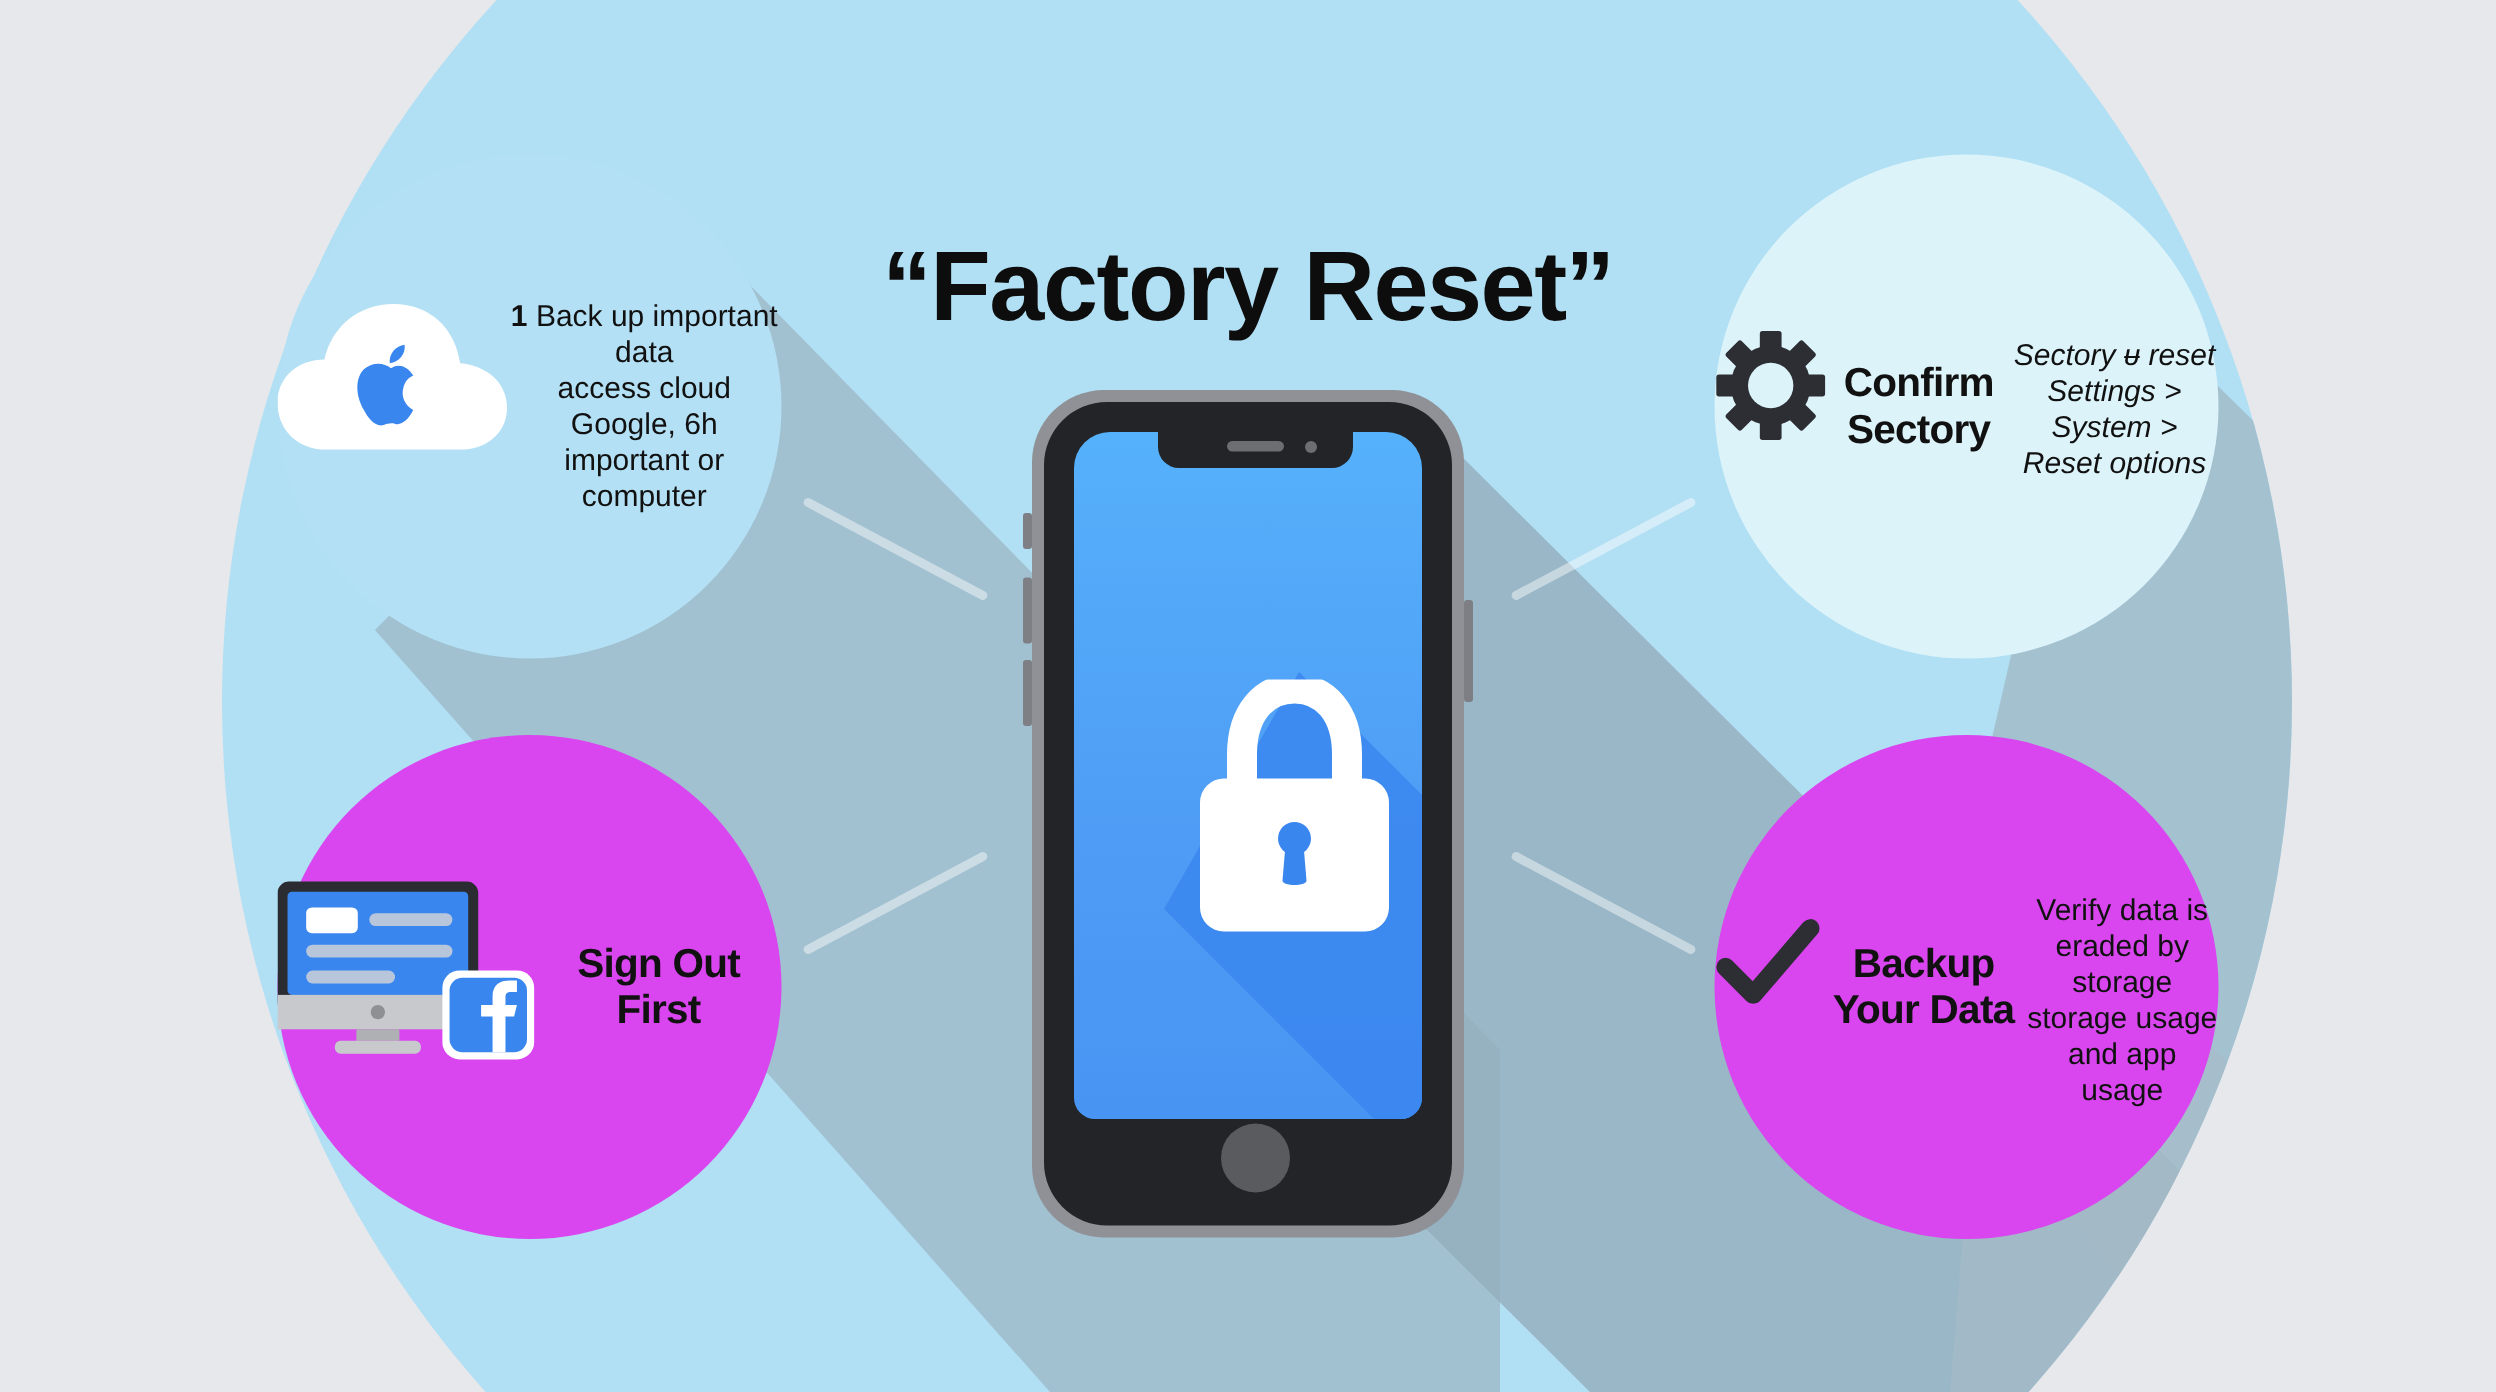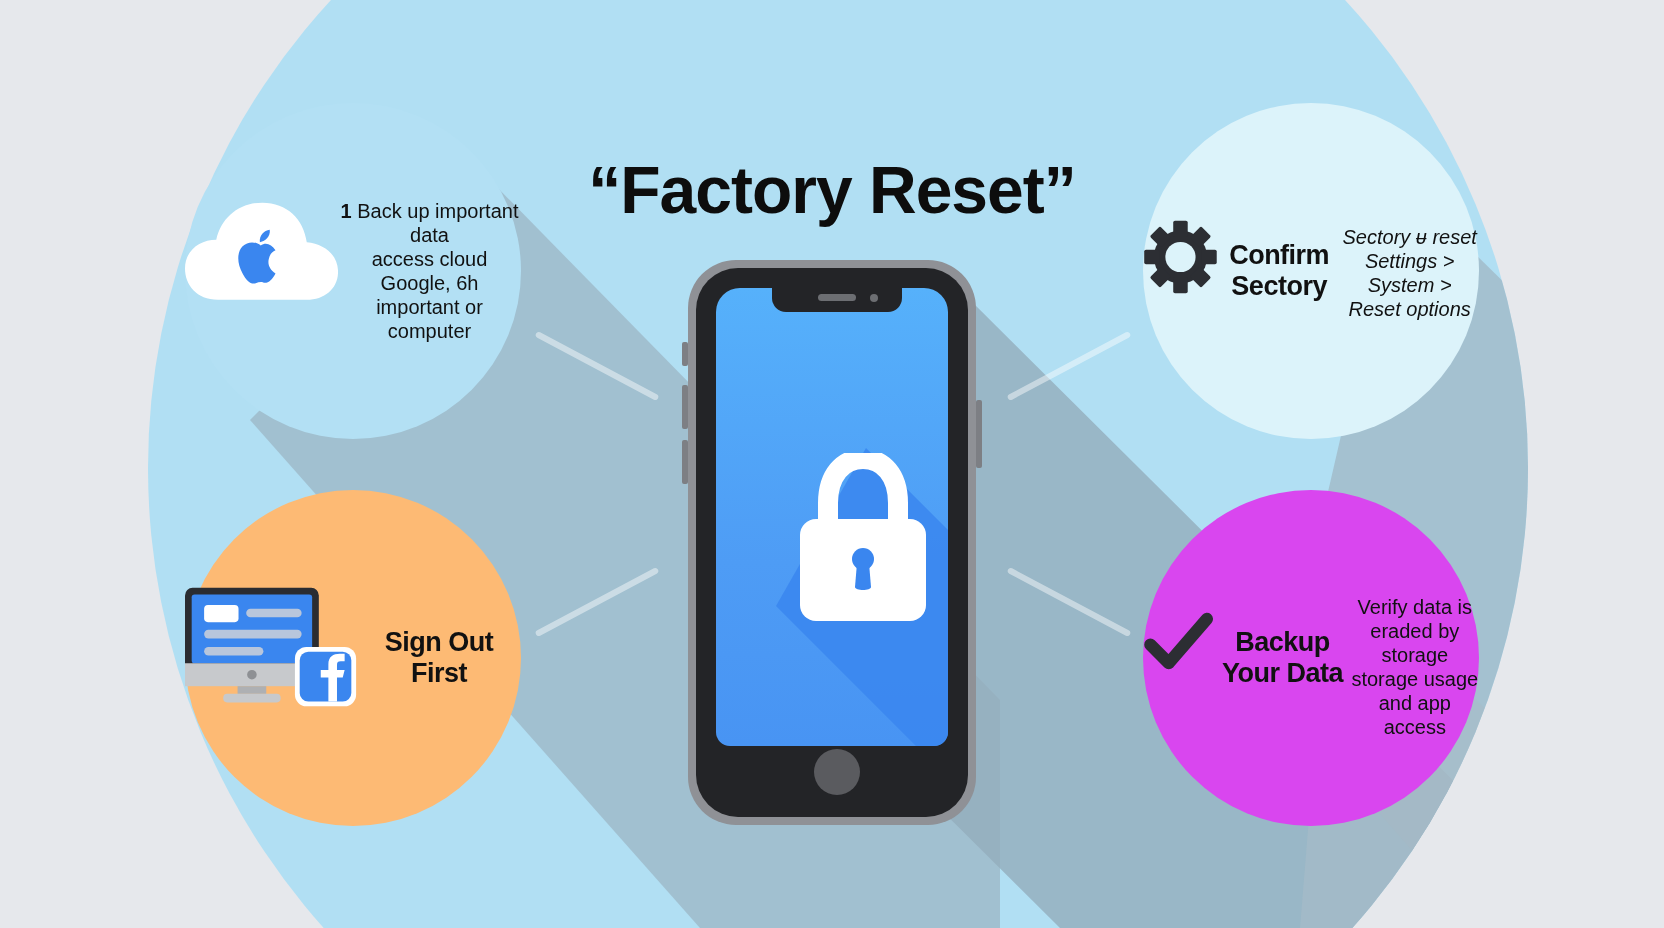--- a/index.html
+++ b/index.html
@@ -7,21 +7,21 @@
          background:#e6e8ec; font-family:"Liberation Sans", sans-serif; }
   .stage { position:absolute; inset:0; overflow:hidden; }
   .bg-circle { position:absolute; left:148px; top:-222px; width:1380px; height:1380px;
                border-radius:50%; background:#b1dff3; }
   .shadow-band { position:absolute; }
   .title { position:absolute; left:0; width:1664px; top:108px; text-align:center;
            font-size:66px; font-weight:700; color:#0d0d0d; letter-spacing:-1px; }
   .node { position:absolute; width:336px; height:336px; border-radius:50%;
           display:flex; flex-direction:row; align-items:center; justify-content:center; text-align:center; }
   .node.left-top { left:185px; top:103px; background:#b3e0f4; }
-  .node.left-bottom { left:185px; top:490px; background:#fdba74; }
+  .node.left-bottom { left:185px; top:490px; background:#d946ef; }
   .node.right-top { left:1143px; top:103px; background:#dcf3fa; }
   .node.right-bottom { left:1143px; top:490px; background:#d946ef; }
   .node-title { font-size:27px; font-weight:700; color:#111; letter-spacing:-0.5px; }
   .node-desc { font-size:20px; color:#111; line-height:24px; }
   .num { font-weight:700; }
   .connector { position:absolute; height:6px; border-radius:3px; background:rgba(255,255,255,0.45); }
   .phone { position:absolute; left:688px; top:260px; width:288px; height:565px; border-radius:48px;
            background:#8f9196; }
   .phone-inner { position:absolute; left:8px; top:8px; right:8px; bottom:8px; border-radius:42px; background:#232427; }
   .screen { position:absolute; left:20px; top:20px; width:232px; height:458px; border-radius:24px 24px 14px 14px;
@@ -120,21 +120,21 @@
   </div>
 
   <div class="node right-bottom">
     <svg width="116" height="100" viewBox="0 0 116 100" style="margin-bottom:22px;margin-top:-12px;">
       <path d="M12,56 L42,86 L104,14" fill="none" stroke="#2c2e33" stroke-width="20" stroke-linecap="round" stroke-linejoin="round"></path>
     </svg>
     <div class="node-title">Backup Your Data</div>
     <div class="node-desc" style="margin-top:18px;">
       <span>Verify data is eraded by</span><br>
       <span>storage storage usage</span><br>
-      <span>and app access</span>
+      <span>and app usage</span>
     </div>
   </div>
 
   <div class="phone">
     <div class="side-btn" style="left:-6px;top:82px;height:24px;"></div>
     <div class="side-btn" style="left:-6px;top:125px;height:44px;"></div>
     <div class="side-btn" style="left:-6px;top:180px;height:44px;"></div>
     <div class="side-btn" style="right:-6px;top:140px;height:68px;"></div>
     <div class="phone-inner">
       <div class="screen">

